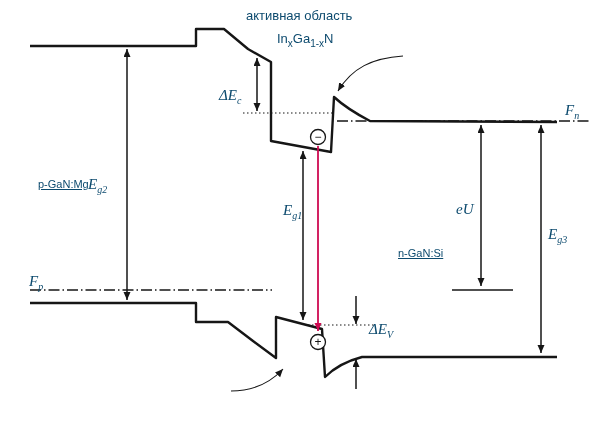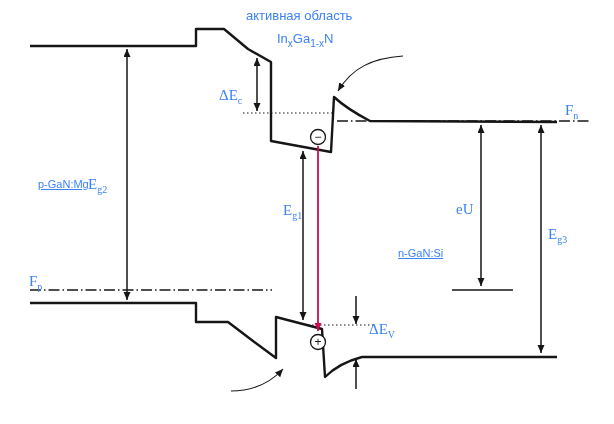--- a/index.html
+++ b/index.html
@@ -25,26 +25,27 @@
   .charge    { fill: var(--background, #fff); stroke: var(--line, #161616); stroke-width: 1.3; }
   .charge-txt{ font-family: "Liberation Sans", sans-serif; font-size: 12px; fill: var(--line, #161616); text-anchor: middle; }
   #ah  path  { fill: var(--line, #161616); }
   #ahr path  { fill: var(--recombination, #cf0a52); }
 
   
   .lbl {
     position: absolute;
     font-size: 13px;
     line-height: 15px;
-    color: #3b82f6;
+    color: #0c4a6e;
     white-space: nowrap;
   }
   .region { font-size: 11px; text-decoration: underline; }
   .var {
     font-family: "Liberation Serif", serif;
+    font-style: italic;
     font-size: 15px;
     line-height: 16px;
     text-align: right;
   }
   .lbl sub { font-size: 10px; line-height: 0; }
 </style>
 </head>
 <body>
 
 <div id="stage">

